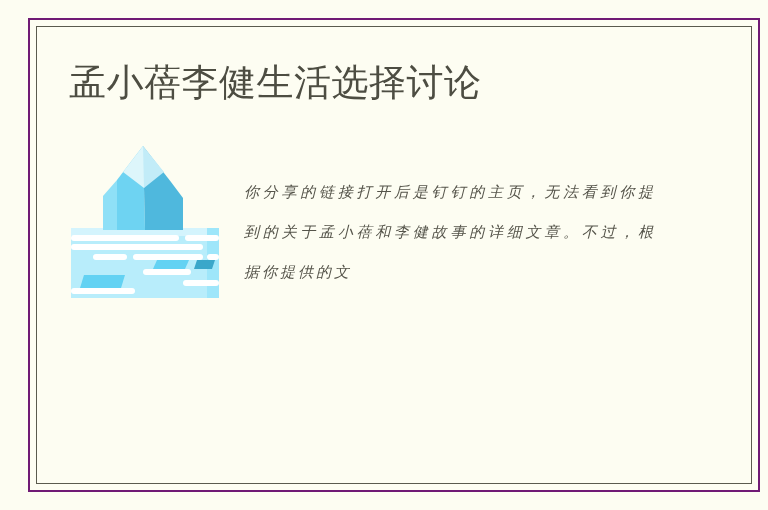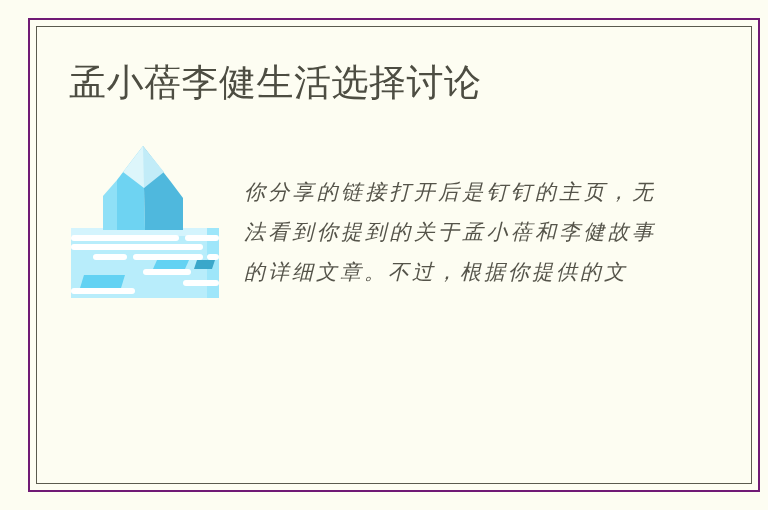--- a/index.html
+++ b/index.html
@@ -71,21 +71,21 @@
     height: 170px;
   }
 
   
   .body-copy {
     position: absolute;
     left: 214px;
     top: 152px;
     width: 412px;
     font-family: "DejaVu Sans", "Liberation Sans", sans-serif;
-    font-size: 21px;
+    font-size: 15px;
     line-height: 40px;
     letter-spacing: 3.0px;
     color: #55544a;
     text-align: justify;
     font-style: italic;
     font-weight: 400;
     word-break: break-all;
   }
 </style>
 </head>

